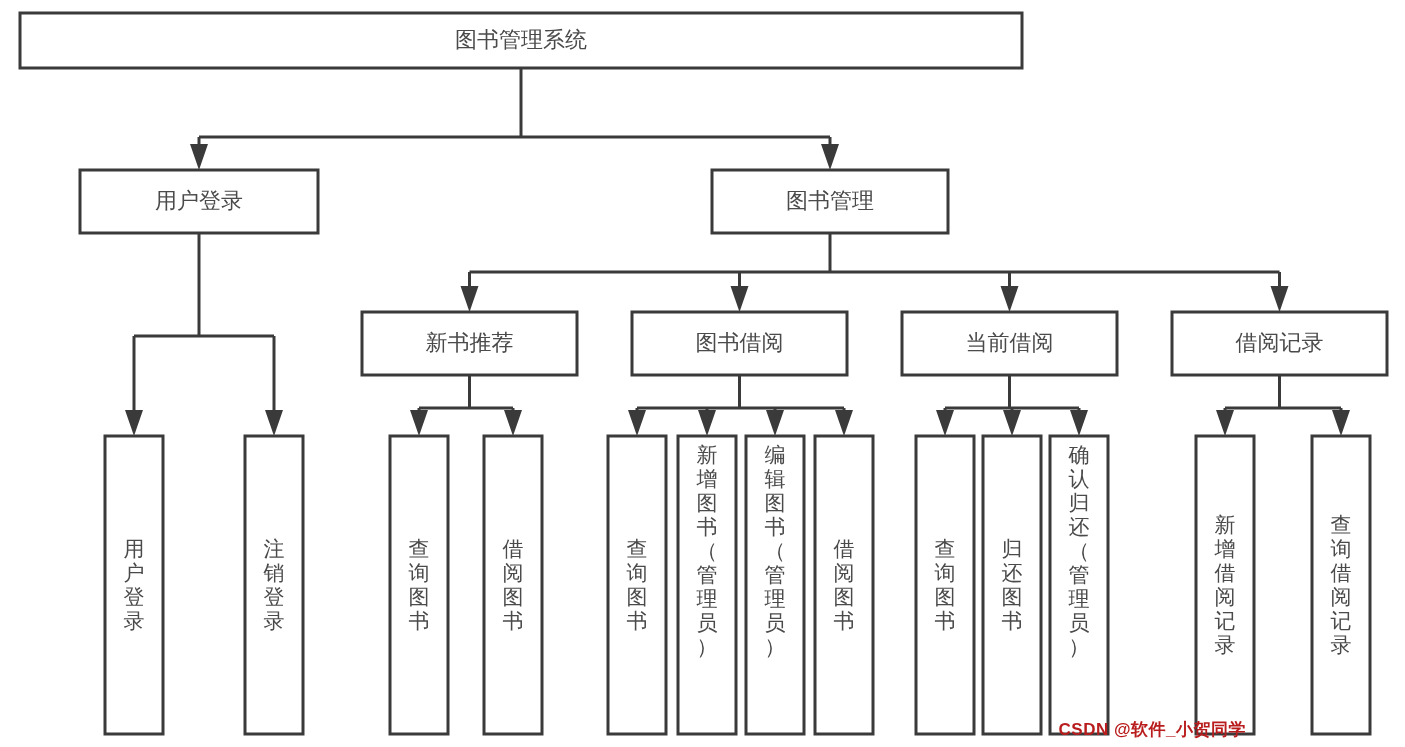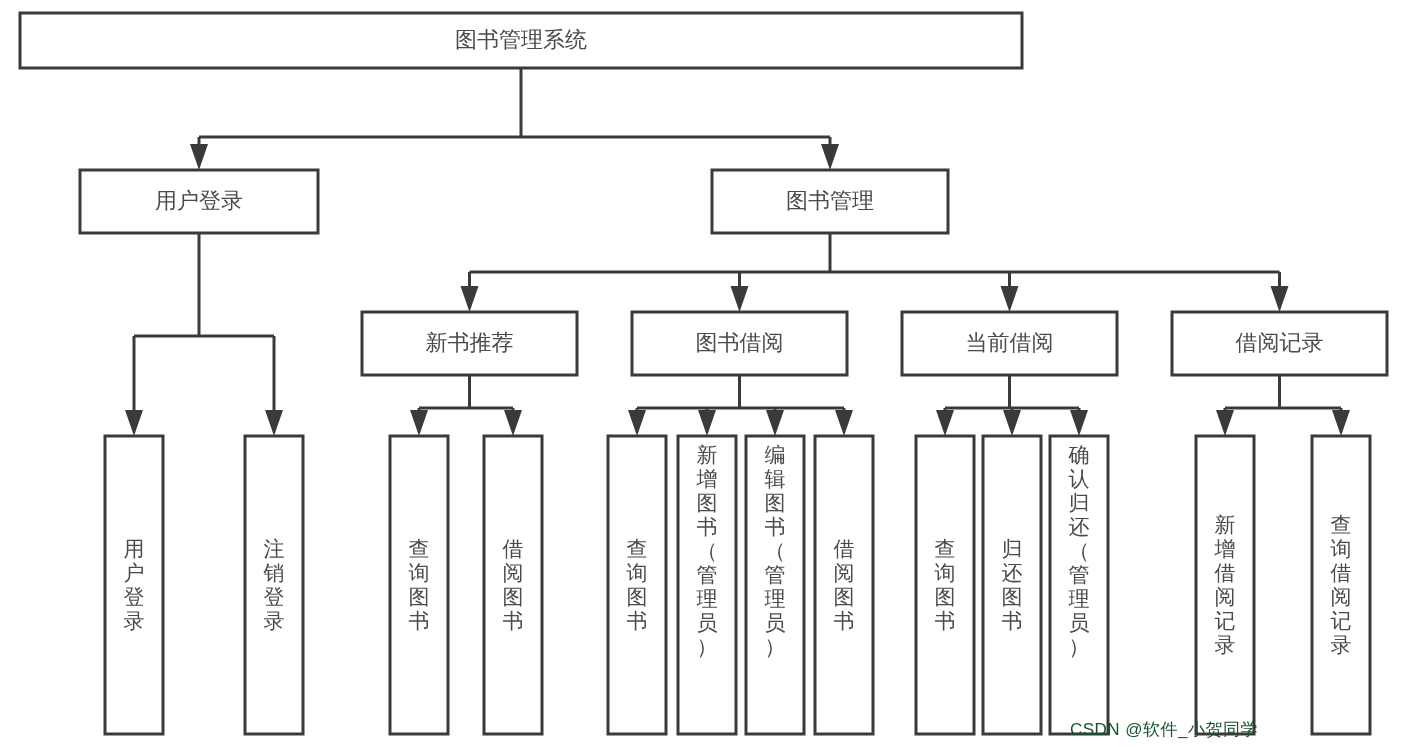--- a/index.html
+++ b/index.html
@@ -22,28 +22,29 @@
     dominant-baseline:middle;
   }
   .leaf-label{
     font-family:"Liberation Sans","DejaVu Sans",sans-serif;
     fill:#4a4a4a;
     font-size:21px;
     text-anchor:middle;
   }
   .watermark{
     position:absolute;
-    right:0;
+    right:12px;
     bottom:6px;
     font-family:"Liberation Sans","DejaVu Sans",sans-serif;
     font-size:17px;
-    color:#14532d;
+    color:#b91c1c;
     letter-spacing:0.5px;
     white-space:nowrap;
     pointer-events:none;
+    font-weight:bold;
   }
 </style>
 </head>
 <body>
 
 <div id="diagram-root">
   <svg class="diagram" viewBox="0 0 1405 747" xmlns="http://www.w3.org/2000/svg">
     <g id="connectors-layer">
         <line x1="521" y1="68" x2="521" y2="137" class="connector"></line>
         <line x1="199" y1="137" x2="830" y2="137" class="connector"></line>

